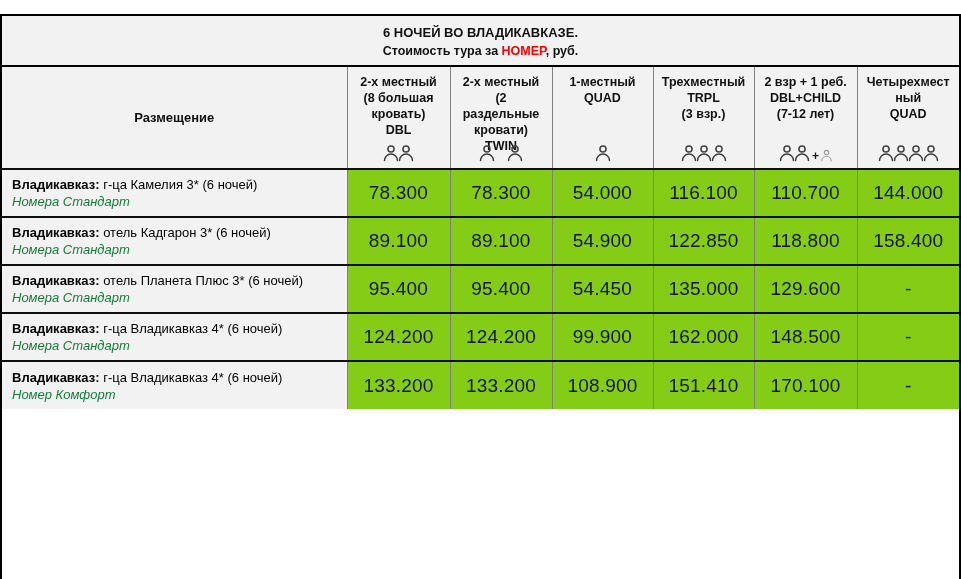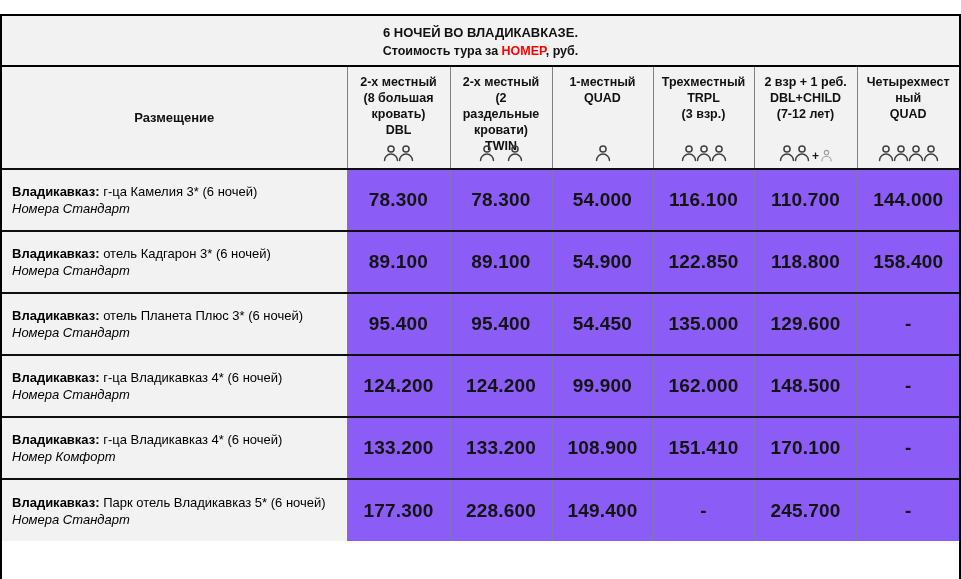--- a/index.html
+++ b/index.html
@@ -56,38 +56,37 @@
   .occ-icons {
     position: absolute; left: 0; right: 0; bottom: 6px;
     display: flex; align-items: flex-end; justify-content: center;
   }
   .occ-icons .plus {
     font-size: 12px; font-weight: bold; color: #1a1a1a;
     line-height: 10px; margin: 0 0 1px 1px;
   }
   .occ-icons svg { display: block; }
 
-  tbody td { height: 62px; }
+  tbody td { height: 48px; }
   td.name-cell {
     background: #f2f2f2;
     text-align: left;
     vertical-align: middle;
     padding: 2px 8px 2px 10px;
   }
   .hotel-line { font-size: 13px; line-height: 17px; color: #000000; }
   .hotel-line .b { font-weight: bold; }
-  .room-line { font-size: 13px; line-height: 17px; font-style: italic; color: #000000; }
+  .room-line { font-size: 13px; line-height: 17px; font-style: italic; color: #15803d; }
   td.price-cell {
-    background: #8b5cf6;
+    background: #84cc16;
     text-align: center;
     vertical-align: middle;
     font-size: 19px;
     color: #141414;
     letter-spacing: 0.2px;
-    font-weight: bold;
   }
 </style>
 </head>
 <body>
 
 <div class="sheet">
 
   <div class="title-block">
     <div class="title-line1">6 НОЧЕЙ ВО ВЛАДИКАВКАЗЕ.</div>
     <div class="title-line2"><span>Стоимость тура за </span><span class="hl">НОМЕР</span><span>, руб.</span></div>
@@ -280,28 +279,16 @@
             <div class="hotel-line"><span class="b">Владикавказ:</span><span> г-ца Владикавказ 4* (6 ночей)</span></div>
             <div class="room-line">Номер Комфорт</div>
           </td>
           <td class="price-cell">133.200</td>
           <td class="price-cell">133.200</td>
           <td class="price-cell">108.900</td>
           <td class="price-cell">151.410</td>
           <td class="price-cell">170.100</td>
           <td class="price-cell">-</td>
         </tr>
-        <tr>
-          <td class="name-cell">
-            <div class="hotel-line"><span class="b">Владикавказ:</span><span> Парк отель Владикавказ 5* (6 ночей)</span></div>
-            <div class="room-line">Номера Стандарт</div>
-          </td>
-          <td class="price-cell">177.300</td>
-          <td class="price-cell">228.600</td>
-          <td class="price-cell">149.400</td>
-          <td class="price-cell">-</td>
-          <td class="price-cell">245.700</td>
-          <td class="price-cell">-</td>
-        </tr>
       </tbody>
   </table>
 
 </div>
 
 </body></html>

